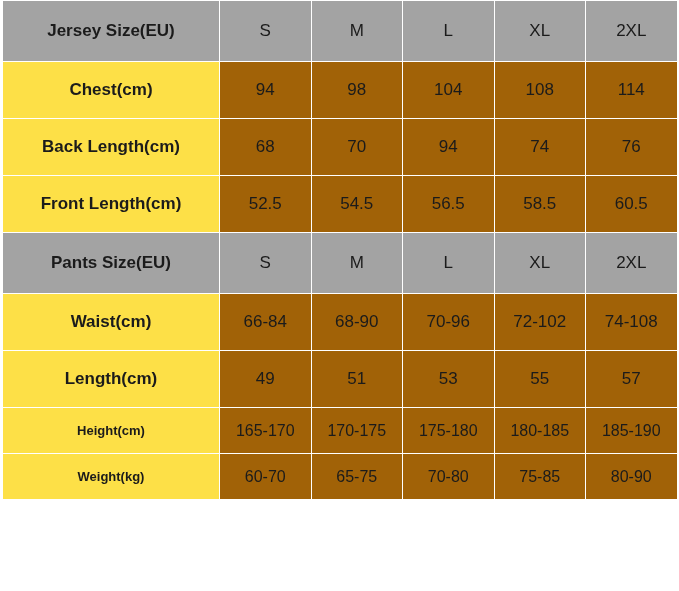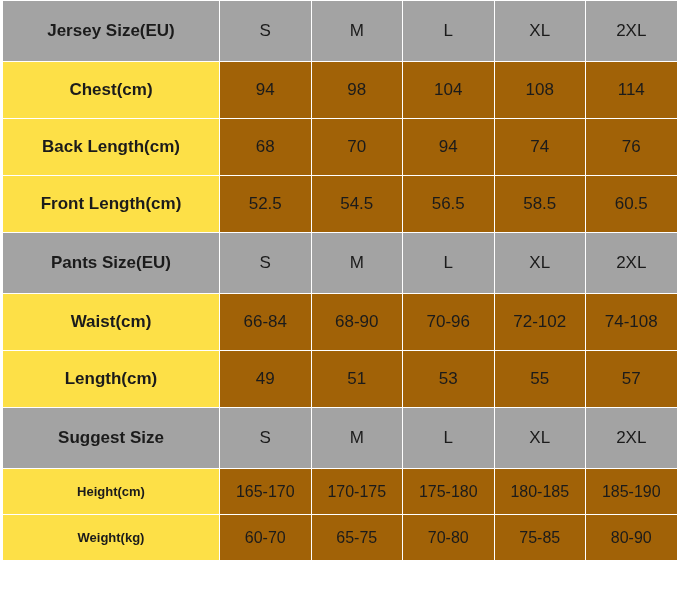--- a/index.html
+++ b/index.html
@@ -144,28 +144,20 @@
       </tr>
       <tr class="data">
         <td class="label">Length(cm)</td>
         <td class="val">49</td>
         <td class="val">51</td>
         <td class="val">53</td>
         <td class="val">55</td>
         <td class="val">57</td>
       </tr>
 
-      <tr class="band">
-        <td class="label">Suggest Size</td>
-        <td class="val">S</td>
-        <td class="val">M</td>
-        <td class="val">L</td>
-        <td class="val">XL</td>
-        <td class="val">2XL</td>
-      </tr>
       <tr class="data tight">
         <td class="label">Height(cm)</td>
         <td class="val">165-170</td>
         <td class="val">170-175</td>
         <td class="val">175-180</td>
         <td class="val">180-185</td>
         <td class="val">185-190</td>
       </tr>
       <tr class="data tight">
         <td class="label">Weight(kg)</td>

